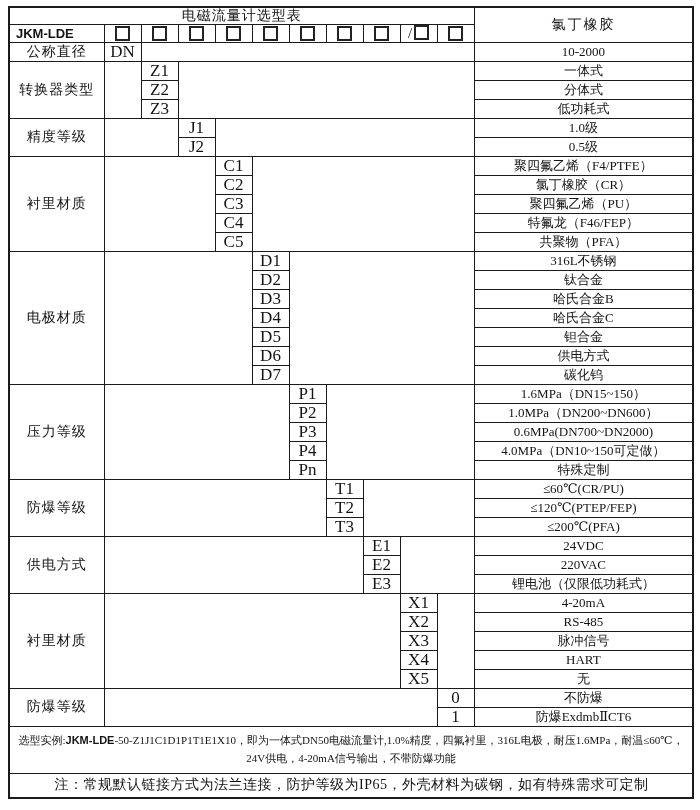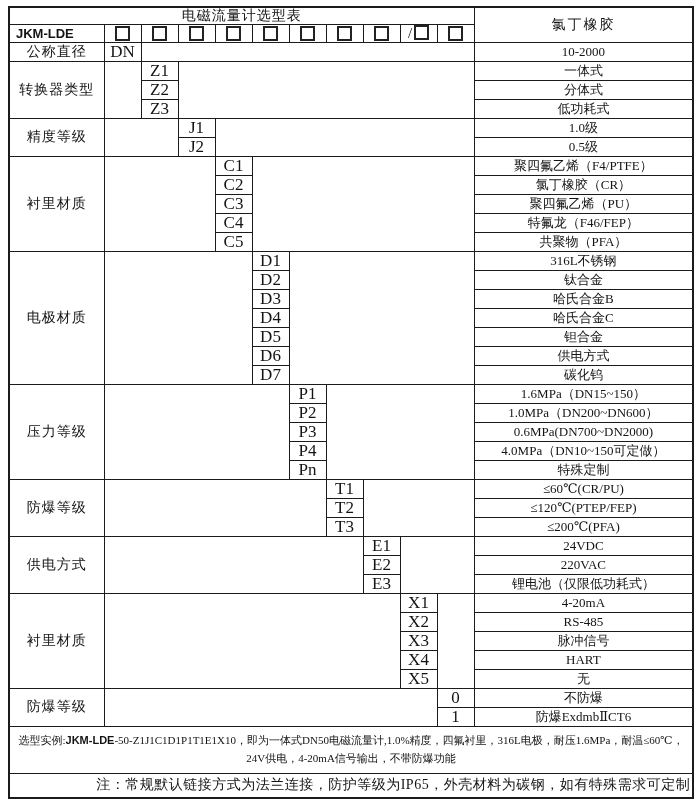--- a/index.html
+++ b/index.html
@@ -18,21 +18,21 @@
   .model-cell{font-family:"Liberation Sans","DejaVu Sans",sans-serif;
               font-weight:bold;font-size:13px;text-align:left;padding-left:6px;}
   .cat{font-size:14px;letter-spacing:1px;}
   .code{font-size:17px;}
   .desc{font-size:13px;border-radius:8px;}
   .box{display:inline-block;width:11px;height:11px;border:2px solid #222;
        vertical-align:-2px;background:#fff;}
   .slash{font-size:15px;margin-right:2px;}
   .example-cell{height:44px;white-space:normal;font-size:11px;line-height:1.6;
                 text-align:center;padding:1px 3px;}
-  .note-cell{height:21px;font-size:14px;text-align:right;padding:1px 2px 1px 3px;
+  .note-cell{height:21px;font-size:14px;text-align:center;padding:1px 2px 1px 3px;
              letter-spacing:0.5px;}
   .bold-model{font-family:"Liberation Sans","DejaVu Sans",sans-serif;font-weight:bold;}
 </style>
 </head>
 <body>
 
 <div class="page">
   <table class="sel">
     <colgroup>
       <col style="width:95px">

